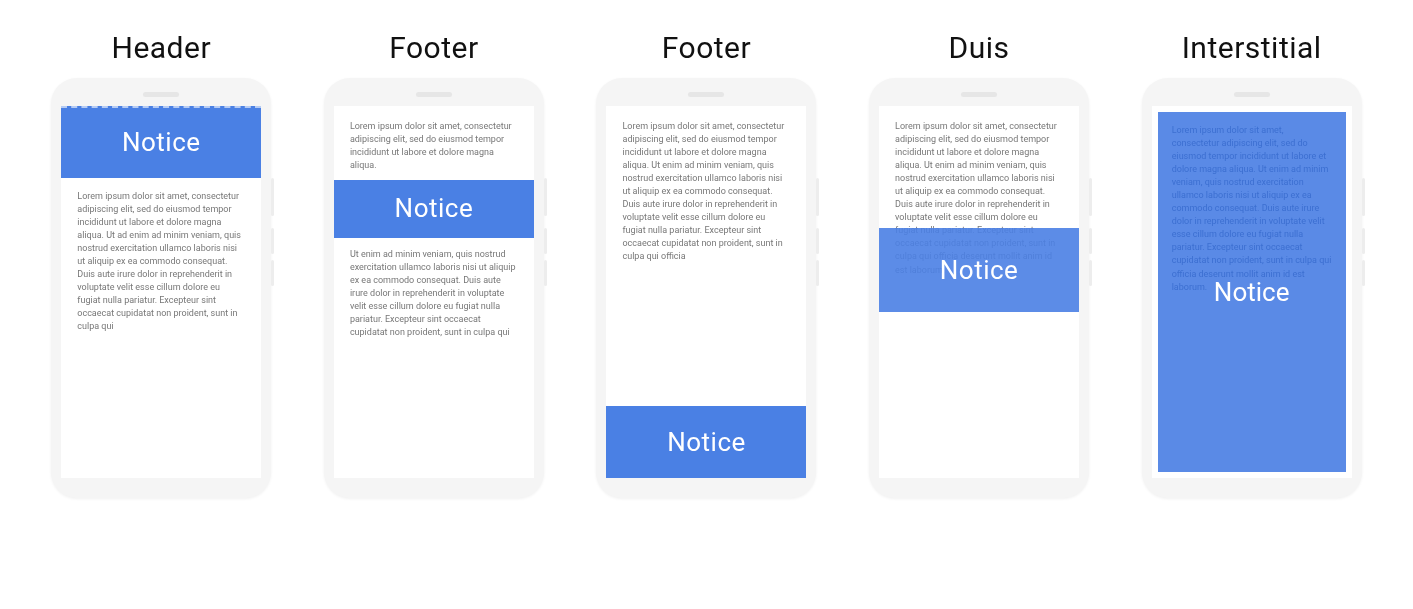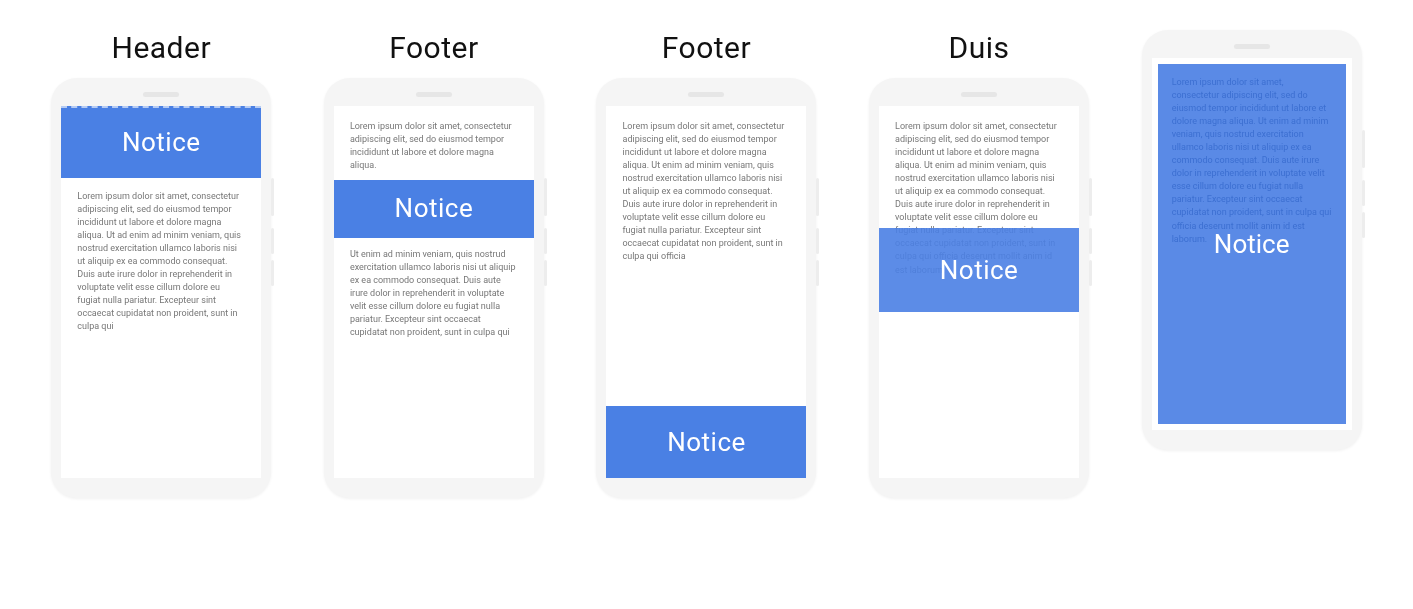--- a/index.html
+++ b/index.html
@@ -206,20 +206,21 @@
       <div class="screen">
         <div class="content">
           <p class="para">Lorem ipsum dolor sit amet, consectetur adipiscing elit, sed do eiusmod tempor incididunt ut labore et dolore magna aliqua. Ut enim ad minim veniam, quis nostrud exercitation ullamco laboris nisi ut aliquip ex ea commodo consequat. Duis aute irure dolor in reprehenderit in voluptate velit esse cillum dolore eu fugiat nulla pariatur. Excepteur sint occaecat cupidatat non proident, sunt in culpa qui officia deserunt mollit anim id est laborum.</p>
         </div>
         <div class="notice modal-notice">Notice</div>
       </div>
     </div>
   </div>
 
   <div class="col">
+    <div class="col-title">Interstitial</div>
     <div class="phone interstitial">
       <span class="vol a"></span>
         <span class="vol b"></span>
       <div class="screen">
         <div class="interstitial-overlay">
           <div class="bgtext">Lorem ipsum dolor sit amet, consectetur adipiscing elit, sed do eiusmod tempor incididunt ut labore et dolore magna aliqua. Ut enim ad minim veniam, quis nostrud exercitation ullamco laboris nisi ut aliquip ex ea commodo consequat. Duis aute irure dolor in reprehenderit in voluptate velit esse cillum dolore eu fugiat nulla pariatur. Excepteur sint occaecat cupidatat non proident, sunt in culpa qui officia deserunt mollit anim id est laborum.</div>
           <div class="interstitial-notice">Notice</div>
         </div>
       </div>
     </div>

